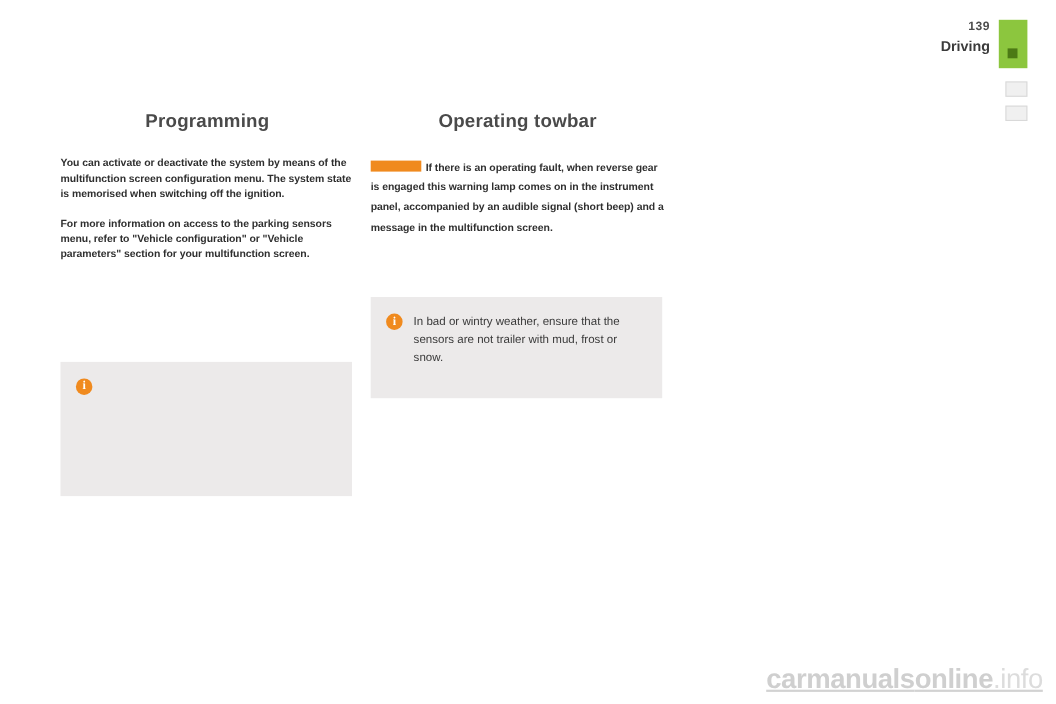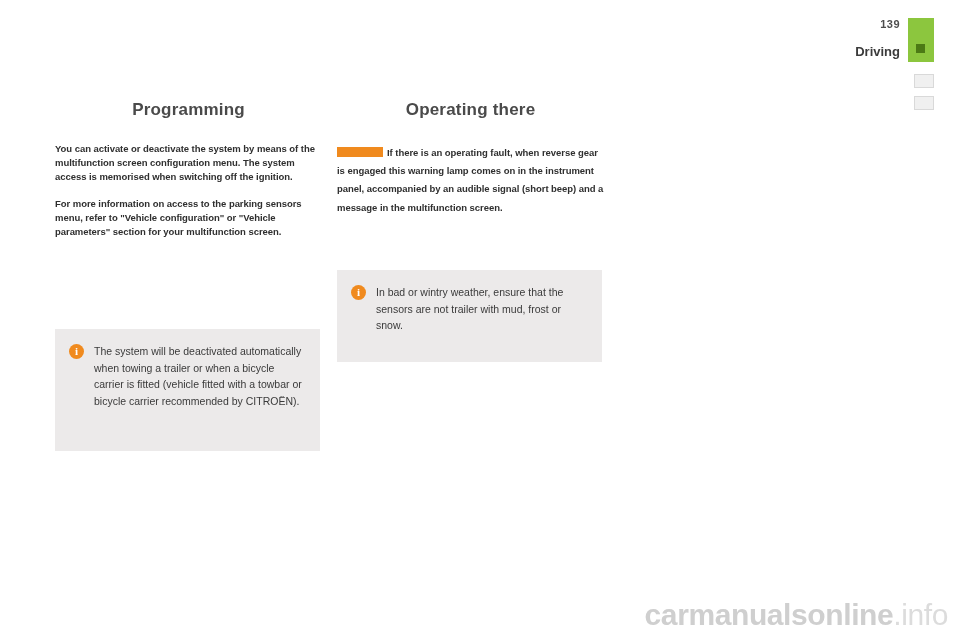--- a/index.html
+++ b/index.html
@@ -36,21 +36,21 @@
     letter-spacing: 0.5px;
     line-height: 12px;
     color: #4d4d4d;
     text-align: right;
   }
   .header-section {
     font-size: 13px;
     font-weight: bold;
     line-height: 16px;
     color: #3b3b3b;
-    margin-top: 14px;
+    margin-top: 4px;
   }
   .tab-green {
     position: absolute;
     right: 0;
     top: 0;
     width: 26px;
     height: 44px;
     background: #8cc63e;
   }
   .tab-green .tab-dot {
@@ -169,24 +169,25 @@
     color: #2f2f2f;
     line-height: 14.2px;
     letter-spacing: -0.05px;
   }
 
   
   .watermark {
     position: absolute;
     right: 12px;
     bottom: 8px;
-    font-size: 30px;
+    font-size: 25px;
     color: #d2d2d2;
     letter-spacing: -0.4px;
     font-family: "Liberation Sans", sans-serif;
+    text-decoration: underline;
   }
   .watermark .wm-bold { font-weight: bold; color: #cfcfcf; }
   .watermark .wm-light { color: #dcdcdc; }
 </style>
 </head>
 <body>
 
 <div class="header-block">
   <div class="header-text">
     <div class="header-page">139</div>
@@ -195,32 +196,31 @@
   <div class="tab-green">
     <div class="tab-dot"></div>
   </div>
   <div class="tab-grey-1"></div>
   <div class="tab-grey-2"></div>
 </div>
 
 <div class="col-left">
   <h1 class="section-title">Programming</h1>
   <div class="body-bold">
-    <p>You can activate or deactivate the system by means of the multifunction screen configuration menu. The system access is memorised when switching off the ignition.</p>
+    <p>You can activate or deactivate the system by means of the multifunction screen configuration menu. The system state is memorised when switching off the ignition.</p>
     <p>For more information on access to the parking sensors menu, refer to "Vehicle configuration" or "Vehicle parameters" section for your multifunction screen.</p>
   </div>
 </div>
 
 <div class="info-box left-box">
   <div class="info-icon">i</div>
-  <div class="info-text">The system will be deactivated automatically when towing a trailer or when a bicycle carrier is fitted (vehicle fitted with a towbar or bicycle carrier recommended by CITROËN).</div>
 </div>
 
 <div class="col-right">
-  <h1 class="section-title">Operating there</h1>
+  <h1 class="section-title">Operating towbar</h1>
   <div class="warn-wrap">
     <span class="warn-badge"></span><span class="warn-text">If there is an operating fault, when reverse gear is engaged this warning lamp comes on in the instrument panel, accompanied by an audible signal (short beep) and a message in the multifunction screen.</span>
   </div>
 </div>
 
 <div class="info-box right-box">
   <div class="info-icon">i</div>
   <div class="info-text">In bad or wintry weather, ensure that the sensors are not trailer with mud, frost or snow.</div>
 </div>
 

